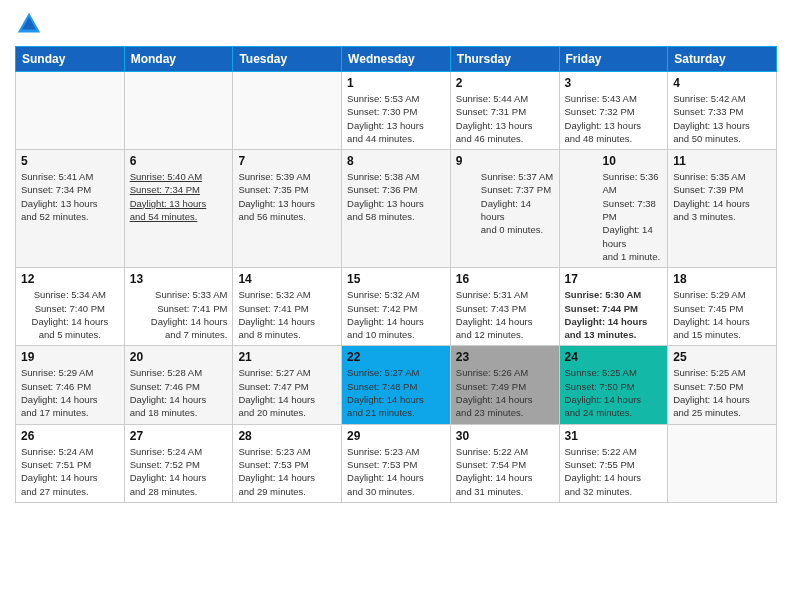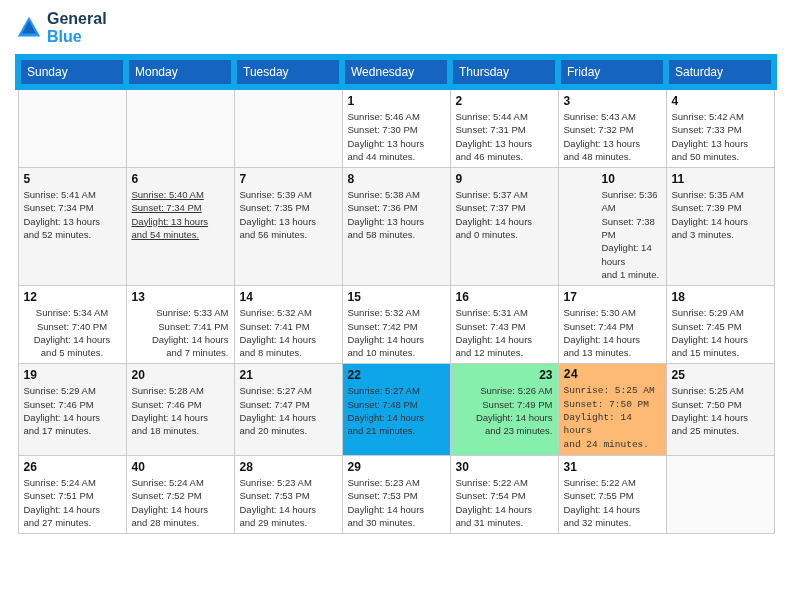--- a/index.html
+++ b/index.html
@@ -47,22 +47,22 @@
       width: 100%;
       border-collapse: collapse;
       font-size: 11px;
     }
     .calendar th {
       background: #1565C0;
       color: #fff;
       text-align: left;
       padding: 5px 6px;
       font-size: 12px;
-      font-weight: normal;
-      border: 6px solid #0ea5e9;
+      font-weight: bold;
+      border: 1px solid #0ea5e9;
     }
     .calendar td {
       border: 1px solid #ccc;
       vertical-align: top;
       padding: 4px 5px;
       width: calc(100% / 7);
       height: 78px;
       background: #fff;
     }
     .calendar tr:nth-child(even) td {
@@ -86,24 +86,20 @@
 </head>
 <body>
 
 <div class="container">
   <div class="header">
     <div class="logo">
       <svg class="logo-icon" viewBox="0 0 40 40">
         <polygon points="20,4 36,32 4,32" fill="#2196F3"></polygon>
         <polygon points="20,10 30,28 10,28" fill="#1565C0"></polygon>
       </svg>
-      <div>
-        <div style="font-size:16px;font-weight:bold;color:#1a3a5c;">General</div>
-        <div style="font-size:16px;font-weight:bold;color:#2196F3;">Blue</div>
-      </div>
     </div>
     <div class="title-block">
       <div class="main-title"></div>
       <div class="subtitle"></div>
     </div>
   </div>
 
   <table class="calendar">
     <thead>
       <tr>
@@ -116,21 +112,21 @@
           <th>Saturday</th>
         </tr>
     </thead>
     <tbody id="calendar-body">
     <tr>
           <td class="empty-cell"></td>
           <td class="empty-cell"></td>
           <td class="empty-cell"></td>
           <td>
             <div class="day-num">1</div>
-            <div class="day-info" style="white-space: pre-line;">Sunrise: 5:46 AM
+            <div class="day-info" style="white-space: pre-line;">Sunrise: 5:53 AM
 Sunset: 7:30 PM
 Daylight: 13 hours
 and 44 minutes.</div>
           </td>
           <td>
             <div class="day-num">2</div>
             <div class="day-info" style="white-space: pre-line;">Sunrise: 5:44 AM
 Sunset: 7:31 PM
 Daylight: 13 hours
 and 46 minutes.</div>
@@ -174,21 +170,21 @@
           </td>
           <td style="background: rgb(245, 245, 245);">
             <div class="day-num">8</div>
             <div class="day-info" style="white-space: pre-line;">Sunrise: 5:38 AM
 Sunset: 7:36 PM
 Daylight: 13 hours
 and 58 minutes.</div>
           </td>
           <td style="background: rgb(245, 245, 245);">
             <div class="day-num">9</div>
-            <div class="day-info" style="white-space: pre-line;">Sunrise: 5:37 AM
+            <div class="day-info" style="white-space: pre-line; margin-left: 25px;">Sunrise: 5:37 AM
 Sunset: 7:37 PM
 Daylight: 14 hours
 and 0 minutes.</div>
           </td>
           <td style="background: rgb(245, 245, 245); padding-left: 43px;">
             <div class="day-num">10</div>
             <div class="day-info" style="white-space: pre-line;">Sunrise: 5:36 AM
 Sunset: 7:38 PM
 Daylight: 14 hours
 and 1 minute.</div>
@@ -232,21 +228,21 @@
           </td>
           <td>
             <div class="day-num">16</div>
             <div class="day-info" style="white-space: pre-line;">Sunrise: 5:31 AM
 Sunset: 7:43 PM
 Daylight: 14 hours
 and 12 minutes.</div>
           </td>
           <td>
             <div class="day-num">17</div>
-            <div class="day-info" style="white-space: pre-line;">Sunrise: 5:30 AM
+            <div class="day-info" style="white-space: pre-line; font-weight: bold;">Sunrise: 5:30 AM
 Sunset: 7:44 PM
 Daylight: 14 hours
 and 13 minutes.</div>
           </td>
           <td>
             <div class="day-num">18</div>
             <div class="day-info" style="white-space: pre-line;">Sunrise: 5:29 AM
 Sunset: 7:45 PM
 Daylight: 14 hours
 and 15 minutes.</div>
@@ -274,28 +270,28 @@
 Daylight: 14 hours
 and 20 minutes.</div>
           </td>
           <td style="background: #0ea5e9;">
             <div class="day-num">22</div>
             <div class="day-info" style="white-space: pre-line;">Sunrise: 5:27 AM
 Sunset: 7:48 PM
 Daylight: 14 hours
 and 21 minutes.</div>
           </td>
-          <td style="background: #86efac; text-align: right;">
+          <td style="background: #a3a3a3;">
             <div class="day-num">23</div>
             <div class="day-info" style="white-space: pre-line;">Sunrise: 5:26 AM
 Sunset: 7:49 PM
 Daylight: 14 hours
 and 23 minutes.</div>
           </td>
-          <td style="background: #fdba74; font-family: Liberation Mono, monospace;">
+          <td style="background: #14b8a6;">
             <div class="day-num">24</div>
             <div class="day-info" style="white-space: pre-line;">Sunrise: 5:25 AM
 Sunset: 7:50 PM
 Daylight: 14 hours
 and 24 minutes.</div>
           </td>
           <td style="background: rgb(245, 245, 245);">
             <div class="day-num">25</div>
             <div class="day-info" style="white-space: pre-line;">Sunrise: 5:25 AM
 Sunset: 7:50 PM
@@ -305,21 +301,21 @@
         </tr>
         <tr>
           <td>
             <div class="day-num">26</div>
             <div class="day-info" style="white-space: pre-line;">Sunrise: 5:24 AM
 Sunset: 7:51 PM
 Daylight: 14 hours
 and 27 minutes.</div>
           </td>
           <td>
-            <div class="day-num">40</div>
+            <div class="day-num">27</div>
             <div class="day-info" style="white-space: pre-line;">Sunrise: 5:24 AM
 Sunset: 7:52 PM
 Daylight: 14 hours
 and 28 minutes.</div>
           </td>
           <td>
             <div class="day-num">28</div>
             <div class="day-info" style="white-space: pre-line;">Sunrise: 5:23 AM
 Sunset: 7:53 PM
 Daylight: 14 hours

